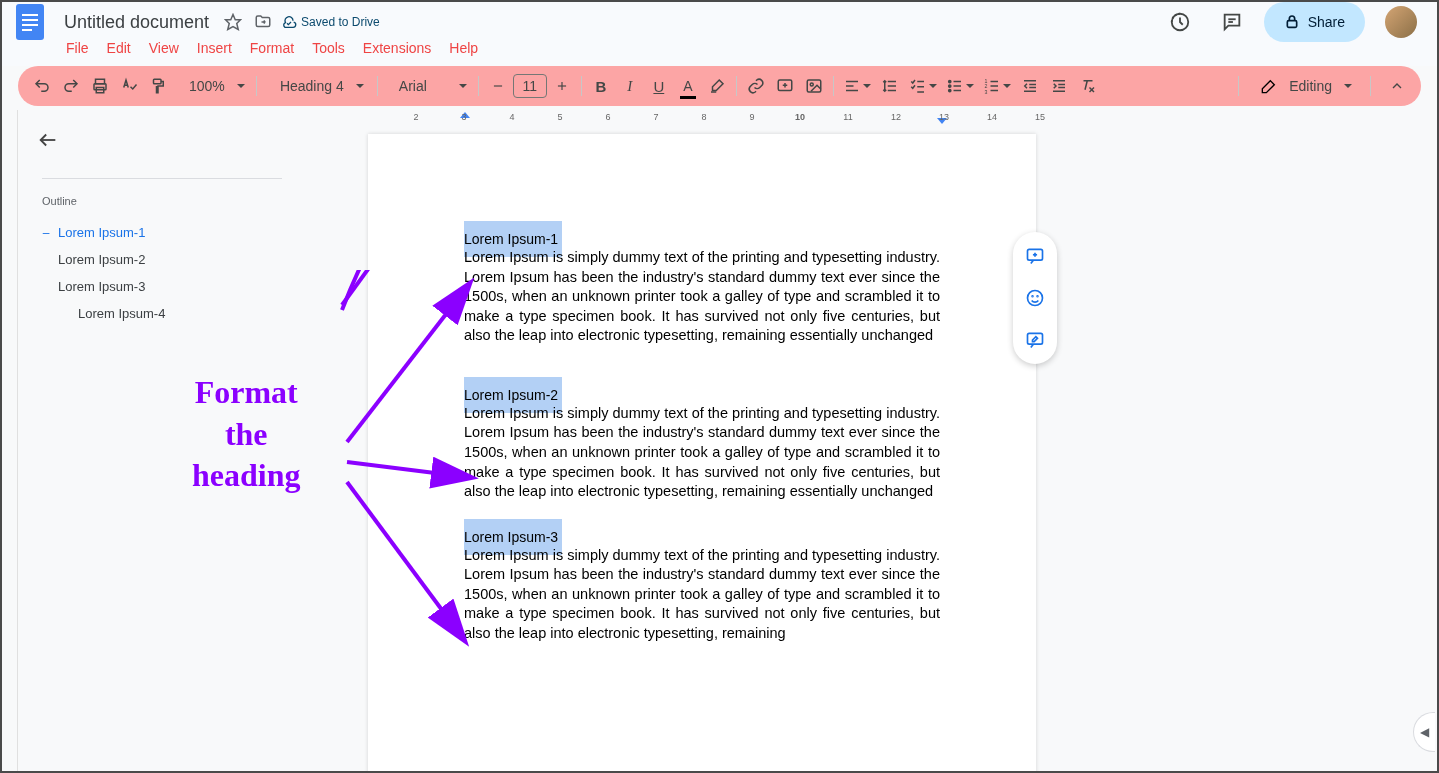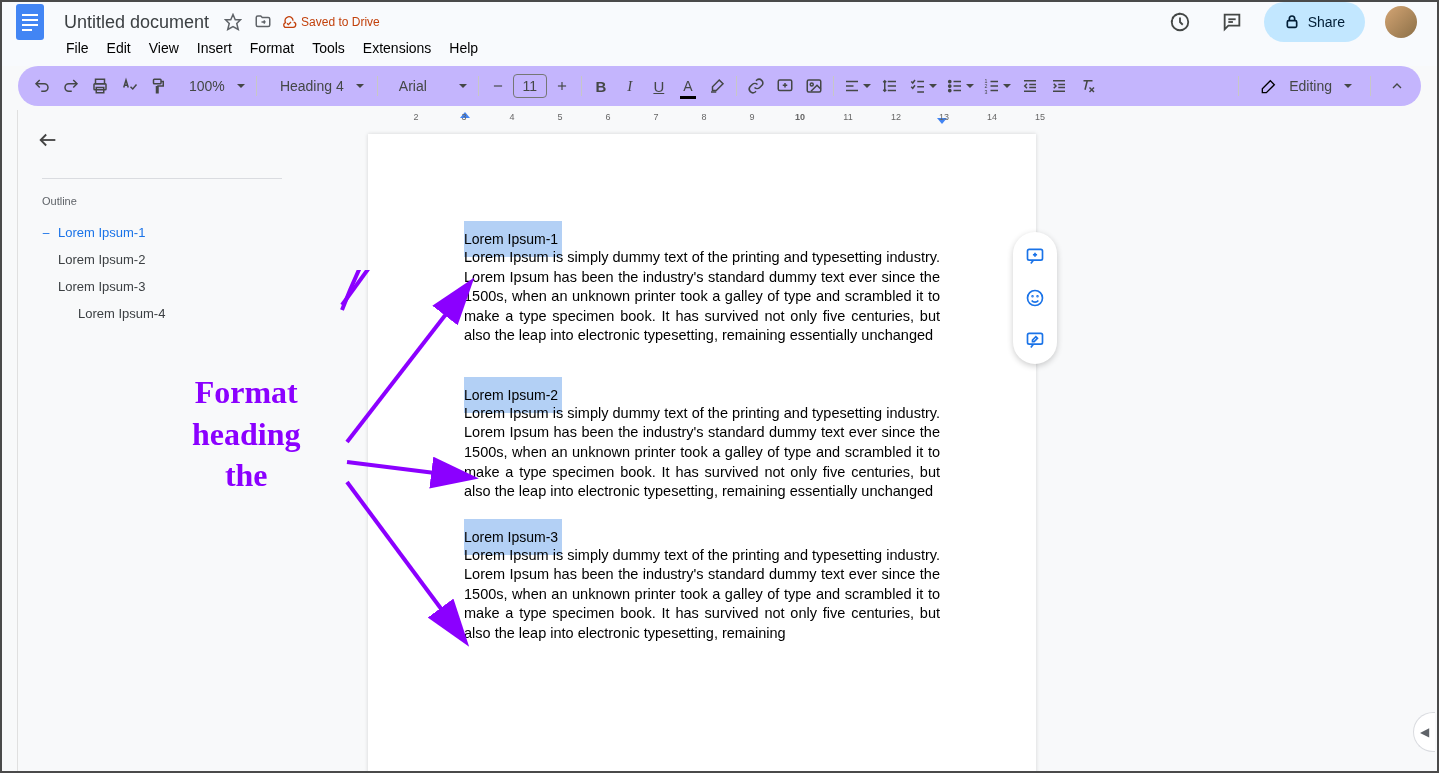--- a/index.html
+++ b/index.html
@@ -6,30 +6,30 @@
 body { font-family: "Google Sans", Arial, sans-serif; background: #f8f9fa; overflow: hidden; width: 1439px; height: 773px; position: relative; border: 2px solid #4a4a4a; }
 
 
 .header { background: #f8fafd; height: 64px; display: flex; align-items: flex-start; padding: 0 8px 0 0; }
 .docs-icon { width: 40px; height: 40px; margin: 0 8px; display: flex; align-items: center; justify-content: center; }
 .docs-icon svg { width: 28px; height: 36px; }
 .title-section { flex: 1; display: flex; flex-direction: column; justify-content: center; height: 100%; }
 .title-row { display: flex; align-items: center; height: 28px; }
 .doc-title { font-size: 18px; color: #3c4043; padding: 0 6px; }
 .title-icon { width: 24px; height: 24px; display: flex; align-items: center; justify-content: center; margin-left: 6px; color: #5f6368; cursor: pointer; }
-.saved-text { font-size: 12px; color: #c2410c; margin-left: 6px; display: flex; align-items: center; gap: 4px; }
+.saved-text { font-size: 12px; color: #0c4a6e; margin-left: 6px; display: flex; align-items: center; gap: 4px; }
 .menu-row { display: flex; align-items: center; height: 24px; gap: 2px; }
-.menu-item { font-size: 14px; color: #000000; padding: 2px 8px; cursor: pointer; border-radius: 4px; }
+.menu-item { font-size: 14px; color: #ef4444; padding: 2px 8px; cursor: pointer; border-radius: 4px; }
 .header-right { display: flex; align-items: center; gap: 12px; padding-right: 12px; }
 .header-icon-btn { width: 40px; height: 40px; display: flex; align-items: center; justify-content: center; border-radius: 50%; cursor: pointer; color: #444746; }
 .share-btn { background: #c2e7ff; color: #001d35; border-radius: 40px; height: 40px; padding: 0 20px; display: flex; align-items: center; gap: 8px; font-size: 14px; font-weight: 500; cursor: pointer; }
 .avatar { width: 32px; height: 32px; border-radius: 50%; background: linear-gradient(135deg, #d4a574 0%, #8b6f47 100%); margin-left: 8px; cursor: pointer; }
 
 
-.toolbar { height: 40px; background: #c4b5fd; border-radius: 24px; margin: 0 16px; display: flex; align-items: center; padding: 0 10px; gap: 1px; }
+.toolbar { height: 40px; background: #fca5a5; border-radius: 24px; margin: 0 16px; display: flex; align-items: center; padding: 0 10px; gap: 1px; }
 .tb-btn { height: 28px; min-width: 28px; display: flex; align-items: center; justify-content: center; border-radius: 4px; cursor: pointer; color: #444746; padding: 0 4px; }
 .tb-sep { width: 1px; height: 20px; background: #c7c7c7; margin: 0 4px; }
 .tb-text { font-size: 14px; color: #444746; padding: 0 6px; }
 .tb-dropdown { display: flex; align-items: center; gap: 6px; padding: 0 6px 0 10px; cursor: pointer; height: 28px; border-radius: 4px; }
 .font-size-box { border: 1px solid #757775; border-radius: 4px; height: 24px; width: 34px; display: flex; align-items: center; justify-content: center; font-size: 14px; color: #444746; }
 .down-arrow { width: 0; height: 0; border-left: 4px solid transparent; border-right: 4px solid transparent; border-top: 4px solid #444746; }
 .text-color-btn { position: relative; }
 .text-color-btn::after { content: ''; position: absolute; bottom: 1px; left: 6px; right: 6px; height: 3px; background: #000; }
 .editing-section { margin-left: auto; display: flex; align-items: center; gap: 8px; }
 
@@ -419,22 +419,22 @@
       <svg width="20" height="20" viewBox="0 0 24 24" fill="none" stroke="currentColor" stroke-width="2">
         <rect x="3" y="4" width="18" height="13" rx="2"></rect>
         <path d="M7 21l3-4"></path>
         <path d="M9 12l4-4 2 2-4 4H9v-2z"></path>
       </svg>
     </span>
 </div>
 
 <div class="annotation">
   <div>Format</div>
+  <div>the</div>
   <div>heading</div>
-  <div>the</div>
 </div>
 
 <svg class="arrow-svg" style="top:268px;left:330px;" width="150" height="50">
   <defs>
       <marker id="arr1" markerWidth="10" markerHeight="10" refX="8" refY="3" orient="auto">
         <polygon points="0,0 10,3 0,6" fill="#8b00ff"></polygon>
       </marker>
     </defs>
   <path d="M 10 180 Q 60 50 130 12" stroke="#8b00ff" stroke-width="4" fill="none" marker-end="url(#arr1)" transform="translate(0,-140)"></path>
   <line x1="10" y1="175" x2="130" y2="10" stroke="#8b00ff" stroke-width="4" marker-end="url(#arr1)" transform="translate(0,-140)"></line>

